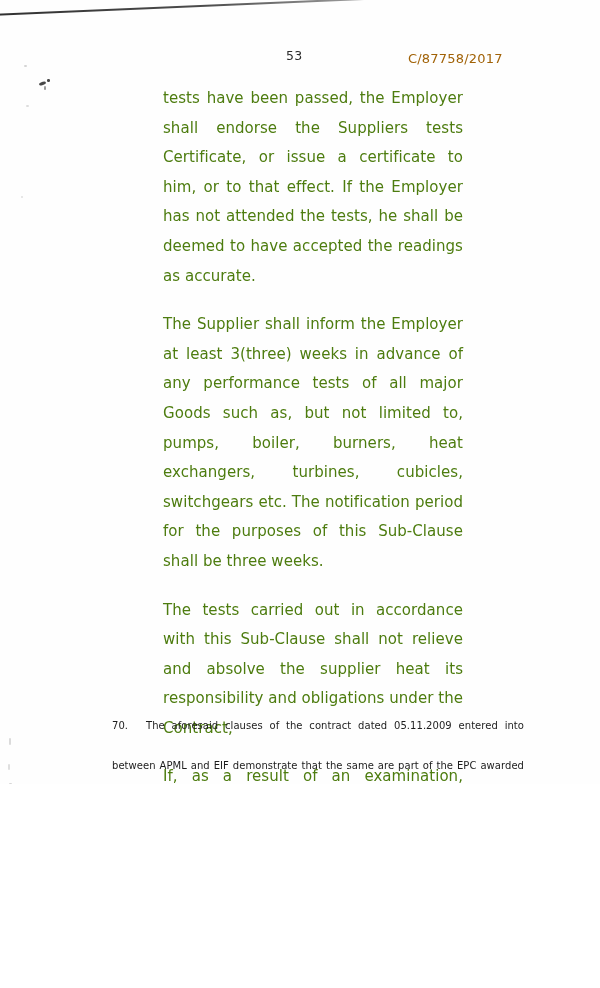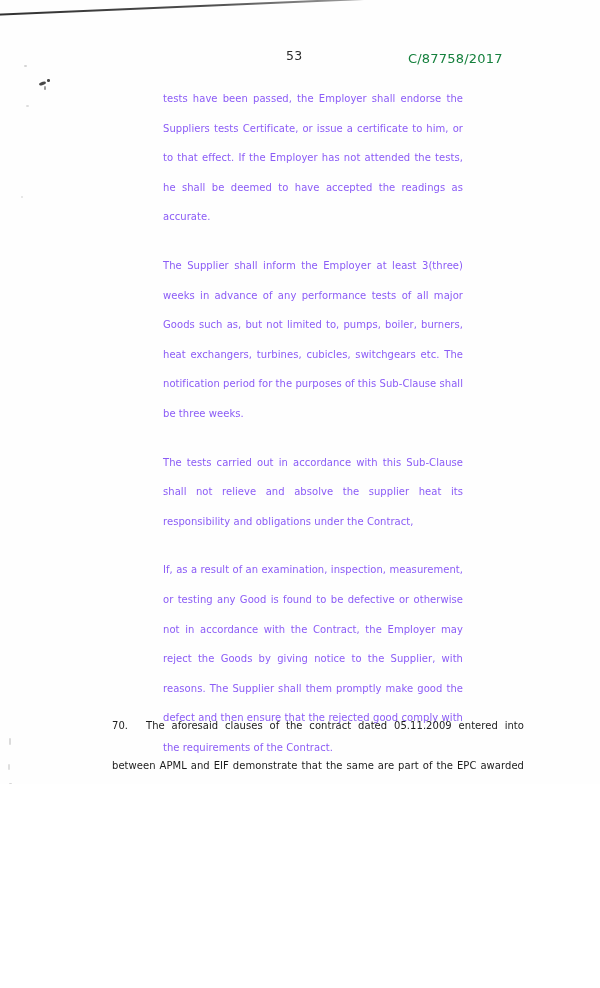--- a/index.html
+++ b/index.html
@@ -76,37 +76,37 @@
     font-size: 12.5px;
     letter-spacing: 0.2px;
     color: #2b2b2b;
   }
   .case-number {
     position: absolute;
     left: 408px;
     top: 3px;
     font-size: 13px;
     letter-spacing: 0.2px;
-    color: #15803d;
+    color: #a16207;
   }
 
   
   .clause-block {
     position: absolute;
     left: 163px;
     top: 84px;
     width: 311px;
   }
   .clause-para {
     margin: 0 11px 19px 0;
-    font-size: 10px;
+    font-size: 15px;
     line-height: 29.6px;
     text-align: justify;
     text-justify: inter-word;
-    color: #8b5cf6;
+    color: #4d7c0f;
     letter-spacing: 0.05px;
   }
   .clause-para:last-child { margin-bottom: 0; }
   .clause-heading {
     margin: 0 0 14px 0;
     font-size: 12.8px;
     line-height: 29.6px;
     font-weight: bold;
     color: #111111;
     letter-spacing: 0.1px;

